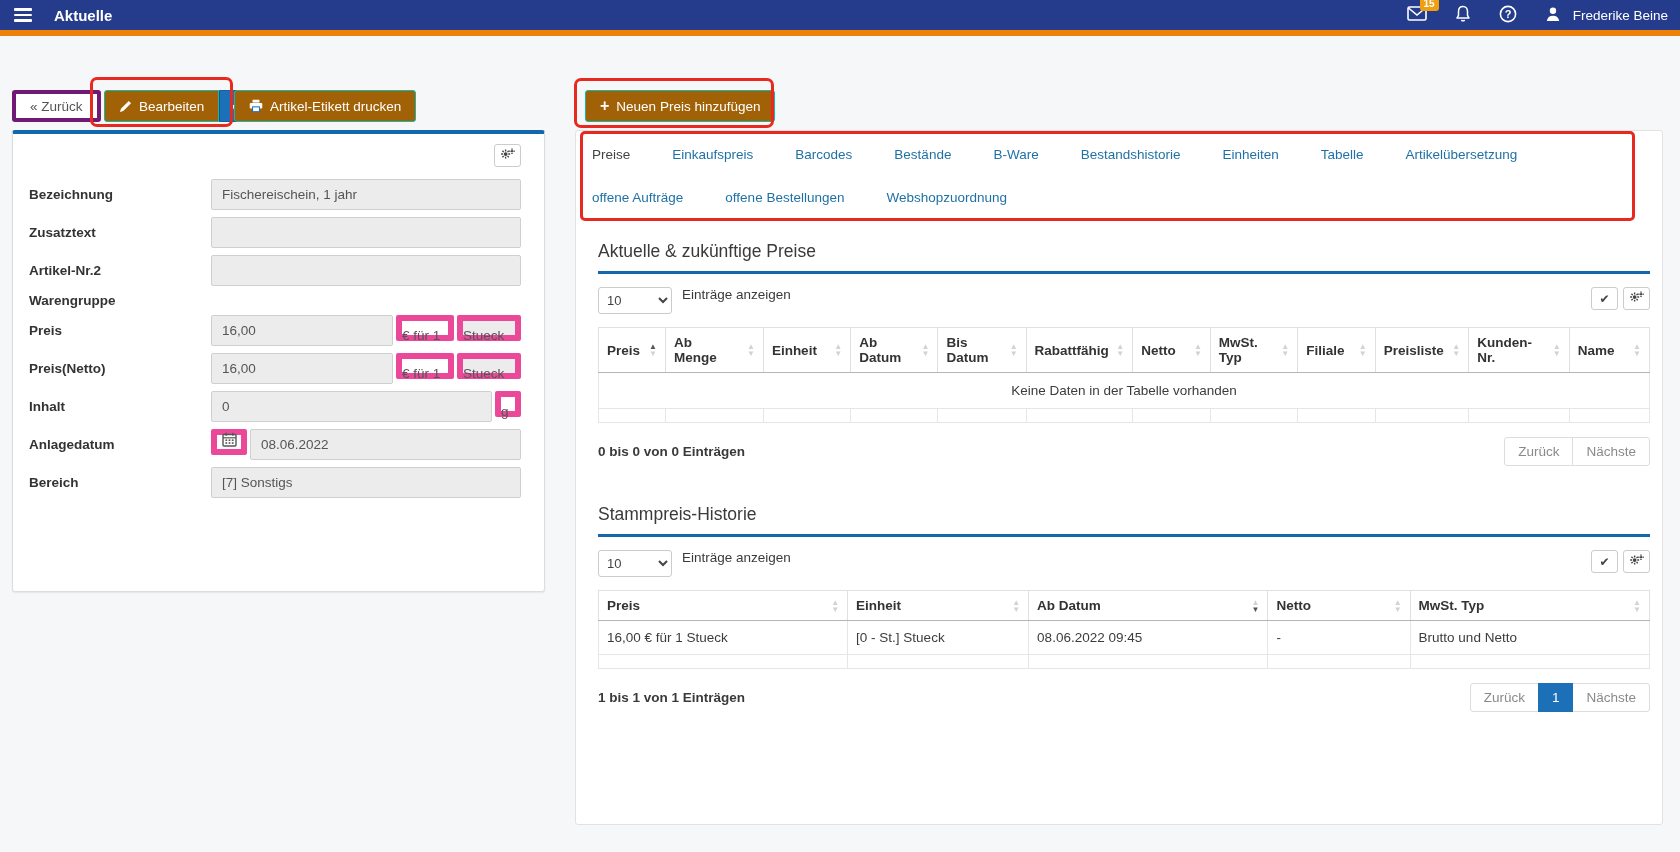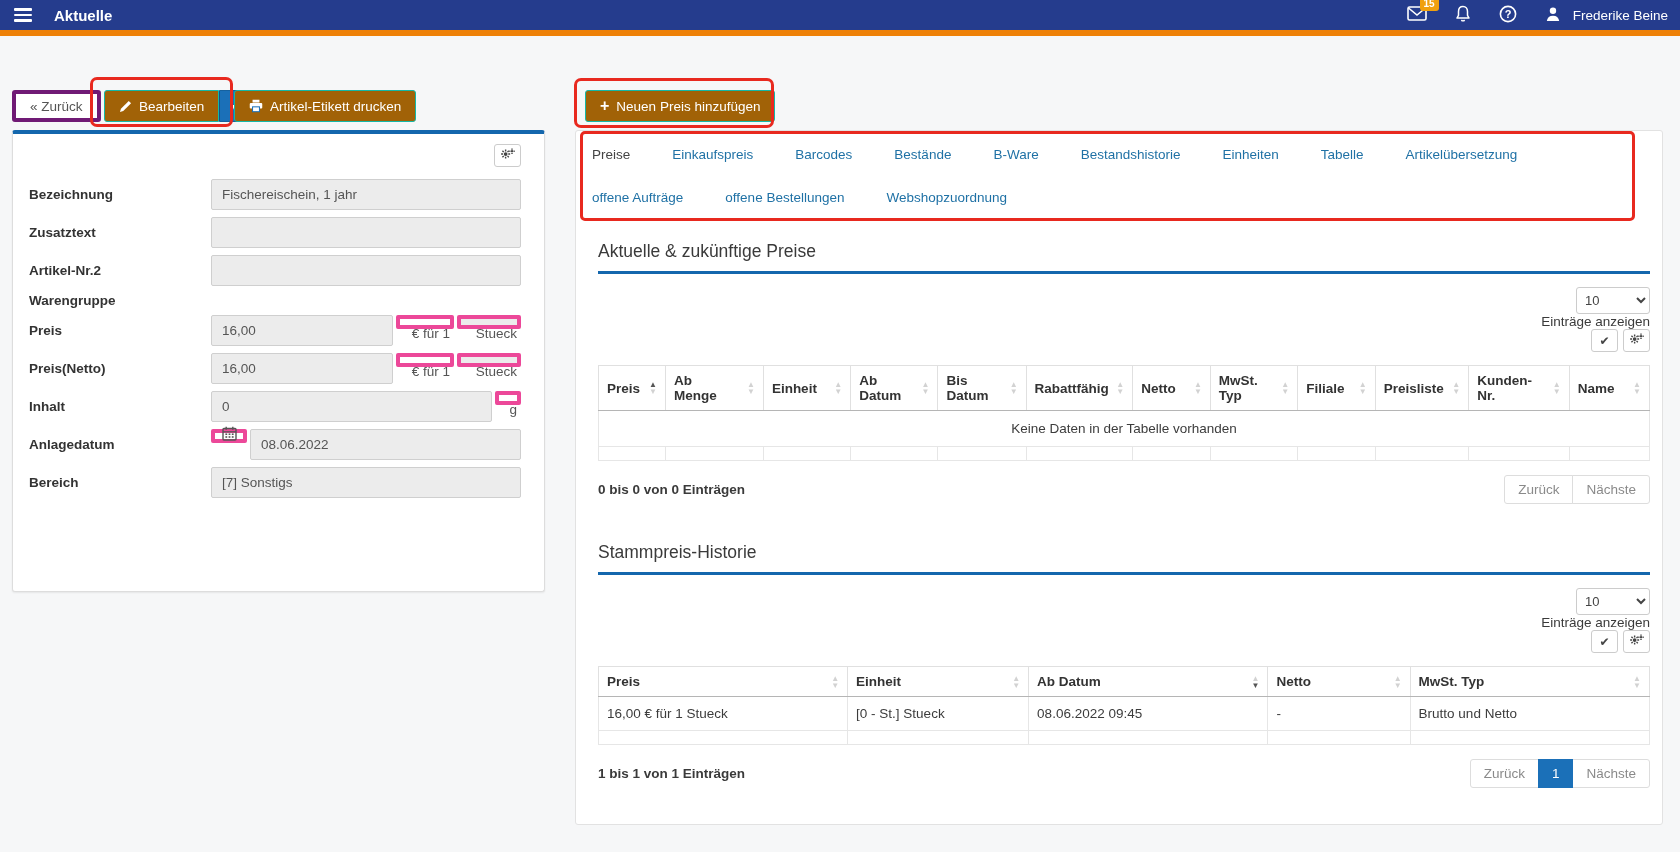--- a/index.html
+++ b/index.html
@@ -42,38 +42,38 @@
   #red-tabs{left:580px;top:131px;width:1049px;height:84px;border-radius:5px;}
 
   
   .left-card{position:absolute;left:12px;top:130px;width:533px;height:462px;background:#fff;border:1px solid #ddd;border-top:4px solid #1467ad;border-radius:3px;box-shadow:0 1px 2px rgba(0,0,0,.07);box-sizing:border-box;padding:10px 23px 0 16px;}
   .gear-row{display:flex;justify-content:flex-end;margin-bottom:12px;}
   .icon-btn{width:27px;height:23px;background:#fff;border:1px solid #ccc;border-radius:3px;display:flex;align-items:center;justify-content:center;cursor:pointer;color:#444;font-size:12px;box-sizing:border-box;}
   .frow{display:flex;align-items:center;margin-bottom:7px;}
   .flabel{width:182px;flex:0 0 182px;font-weight:700;color:#333;font-size:13.5px;}
   .fgroup{flex:1;display:flex;}
   .inp{background:#ececec;border:1px solid #cfcfcf;border-radius:2px;height:31px;line-height:29px;padding:0 10px;color:#555;box-sizing:border-box;flex:1;overflow:hidden;white-space:nowrap;}
-  .addon{background:#fff;border:4px solid #ec4899;border-radius:2px;height:14px;line-height:29px;box-sizing:border-box;text-align:right;color:#555;margin-left:3px;}
+  .addon{background:#fff;border:6px solid #ec4899;border-radius:2px;height:26px;line-height:29px;box-sizing:border-box;text-align:left;color:#555;margin-left:3px;}
   .addon.gray{background:#ececec;}
   .addon.w58{flex:0 0 58px;}
   .addon.w64{flex:0 0 64px;}
   .addon.w26{flex:0 0 26px;}
   .addon.cal{flex:0 0 36px;margin-left:0;margin-right:3px;display:flex;align-items:center;justify-content:center;}
 
   
   .right-card{position:absolute;left:575px;top:130px;width:1088px;height:695px;background:#fff;border:1px solid #e2e2e2;border-radius:3px;box-sizing:border-box;}
   .tabs{display:flex;flex-wrap:wrap;column-gap:30px;padding:0 14px 0 10px;}
   .tab{padding:13px 6px 12px;color:#1f71a5;border-top:3px solid transparent;cursor:pointer;font-size:13.5px;white-space:nowrap;}
   .tab.active{border-top-color:#1467ad;color:#444;}
 
   .section{margin:24px 12px 0 22px;}
   .section.second{margin-top:38px;}
   .section-title{font-size:17.5px;font-weight:400;color:#3a3a3a;margin:0 0 9px 0;}
   .section-rule{height:3px;background:#1467ad;margin-bottom:13px;}
-  .controls{display:flex;align-items:flex-end;margin-bottom:13px;flex-direction:column;}
+  .controls{display:flex;align-items:flex-start;margin-bottom:13px;}
   .page-size{width:74px;height:27px;border:1px solid #ccc;border-radius:3px;background:#fff;color:#444;font-size:13px;font-family:"Liberation Sans",sans-serif;padding:0 4px;}
   .ctl-label{margin-left:10px;color:#3a3a3a;}
   .ctl-buttons{margin-left:auto;display:flex;gap:5px;}
 
   table{width:100%;border-collapse:collapse;font-size:13.5px;table-layout:fixed;}
   th{text-align:left;font-weight:700;color:#333;border:1px solid #e0e0e0;border-bottom:1px solid #b5b5b5;padding:7px 8px;vertical-align:middle;}
   .thi{display:flex;align-items:center;justify-content:space-between;}
   .sorts{display:flex;flex-direction:column;font-size:8px;line-height:7px;color:#d2d2d2;margin-left:4px;flex:0 0 auto;}
   .sorts .on{color:#555;}
   td{border:1px solid #e6e6e6;padding:9px 8px;color:#3c3c3c;}

